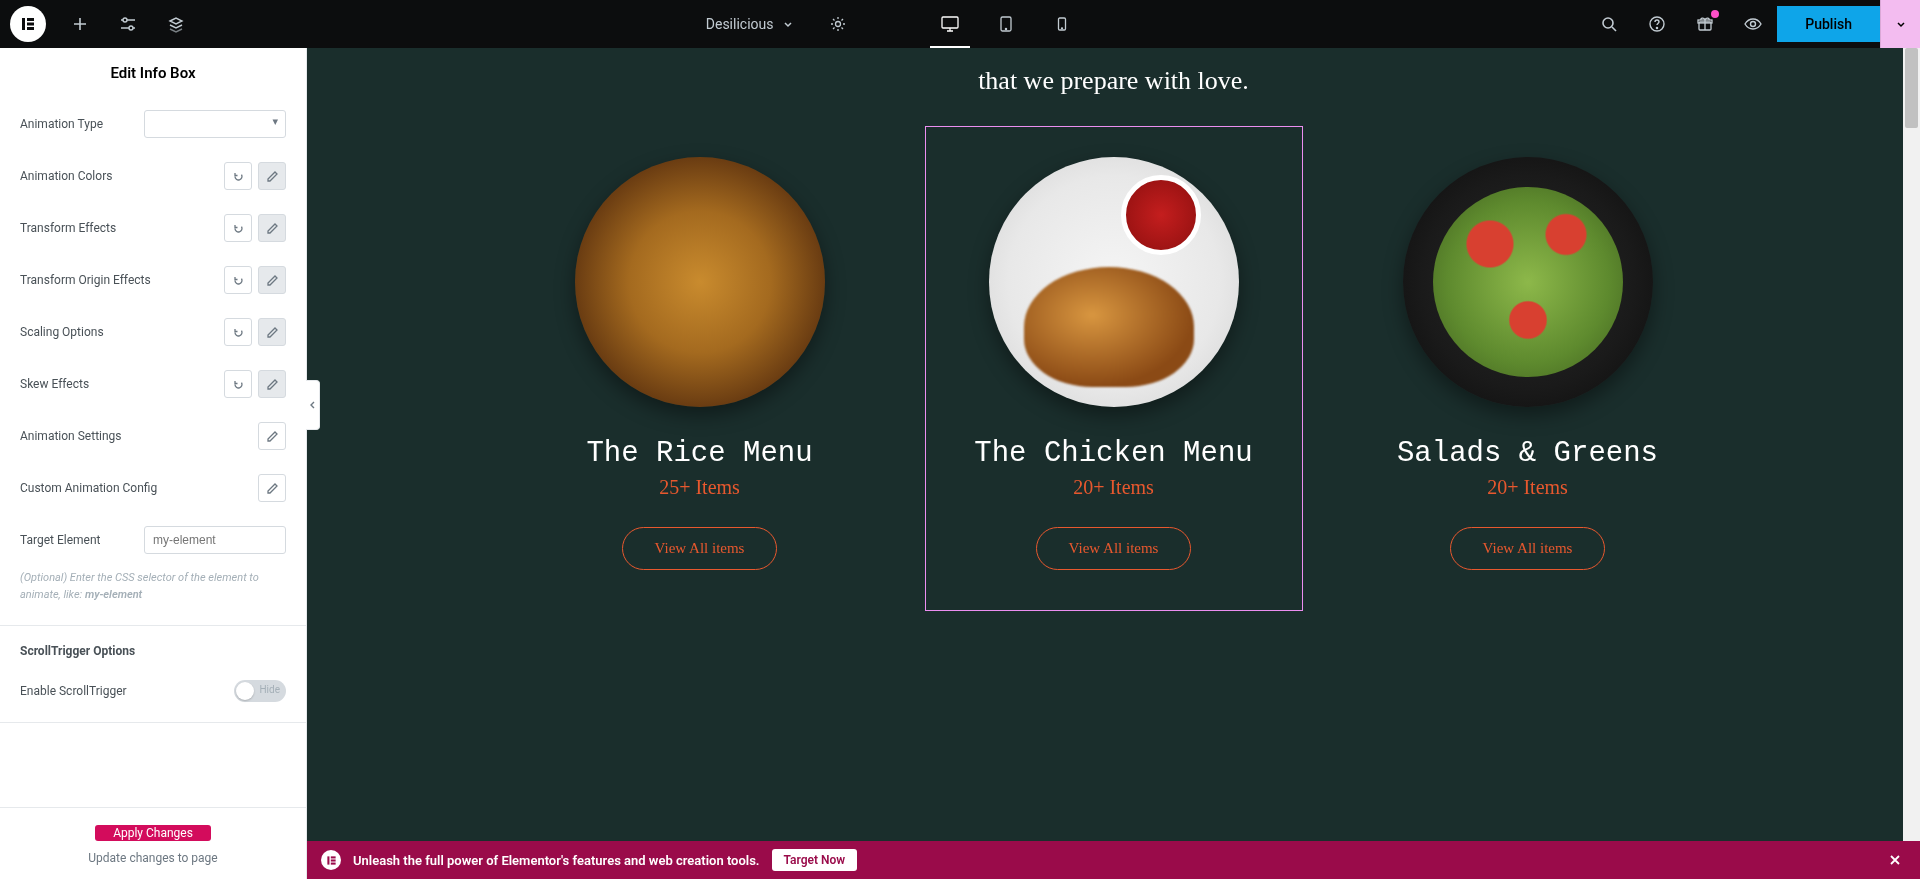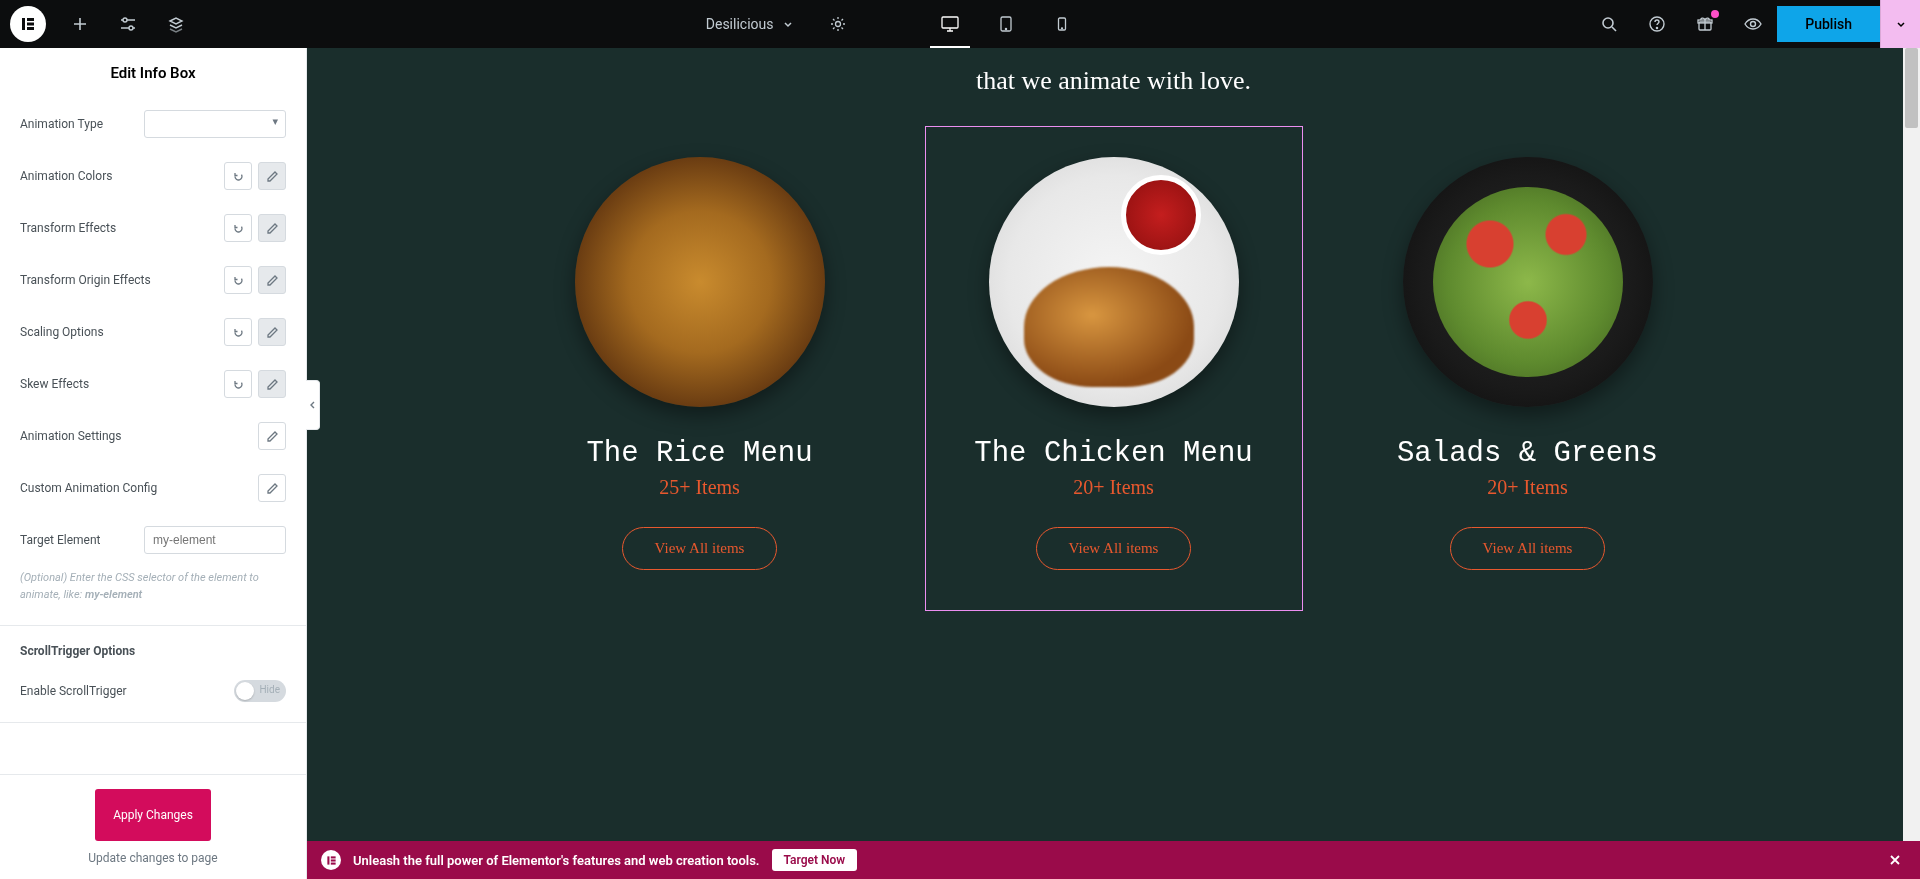--- a/index.html
+++ b/index.html
@@ -37,21 +37,21 @@
 .icon-btn.dark { background:#e6e9ec; }
 .text-input { width:142px; height:28px; border:1px solid #d5dadf; border-radius:3px; padding:0 8px; font-size:12px; color:#6d7882; }
 .help-text { font-size:11px; color:#a4afb7; font-style:italic; line-height:1.5; padding:4px 0 14px; }
 .help-text b { font-weight:600; }
 .divider { height:1px; background:#e6e9ec; margin:8px -20px; }
 .section-title { font-size:12px; font-weight:700; padding:10px 0; color:#495157; }
 .toggle { width:52px; height:22px; background:#d5dadf; border-radius:11px; position:relative; cursor:pointer; }
 .toggle::after { content:""; position:absolute; left:2px; top:2px; width:18px; height:18px; background:#fff; border-radius:50%; box-shadow:0 1px 2px rgba(0,0,0,0.2); }
 .toggle-label { font-size:10px; color:#a4afb7; position:absolute; right:6px; top:4px; }
 .sidebar-footer { padding:14px; text-align:center; border-top:1px solid #e6e9ec; }
-.apply-btn { background:#d30c5c; color:#fff; border-radius:3px; padding:19px 18px; font-size:12px; display:inline-block; cursor:pointer; }
+.apply-btn { background:#d30c5c; color:#fff; border-radius:3px; padding:1px 18px; font-size:12px; display:inline-block; cursor:pointer; }
 .update-text { font-size:12px; color:#6d7882; margin-top:10px; }
 .collapse-handle { position:absolute; right:-14px; top:332px; width:14px; height:50px; background:#fff; border:1px solid #e6e9ec; border-left:none; border-radius:0 4px 4px 0; display:flex; align-items:center; justify-content:center; cursor:pointer; font-size:11px; color:#6d7882; z-index:5;}
 
 .canvas { flex:1; background:#1a2e2c; position:relative; overflow:auto; }
 .canvas-inner { padding: 0 30px 40px; }
 .tagline { text-align:center; color:#fff; font-family: "Comic Sans MS", cursive; font-size:26px; padding:18px 0 30px; }
 .cards { display:flex; justify-content:center; gap:36px; }
 .card { width:378px; padding:30px 10px 40px; text-align:center; border:1px solid transparent; }
 .card.selected { border:1px solid #eb8ef0; }
 .plate { width:250px; height:250px; border-radius:50%; margin:0 auto 30px; position:relative; box-shadow:0 8px 20px rgba(0,0,0,0.4); }
@@ -329,21 +329,21 @@
           <path d="M5 2L2 5l3 3"></path>
         </svg>
     </div>
   </div>
 
   <div class="canvas">
     <div class="scrollbar-fake">
         <div class="scrollbar-thumb"></div>
       </div>
     <div class="canvas-inner">
-      <div class="tagline">that we animate with love.</div>
+      <div class="tagline">that we prepare with love.</div>
       <div class="cards">
 
         <div class="card">
           <div class="plate plate1"></div>
           <div class="card-title">The Rice Menu</div>
           <div class="card-sub">25+ Items</div>
           <div class="card-btn"><span>View All items</span></div>
         </div>
 
         <div class="card selected">

